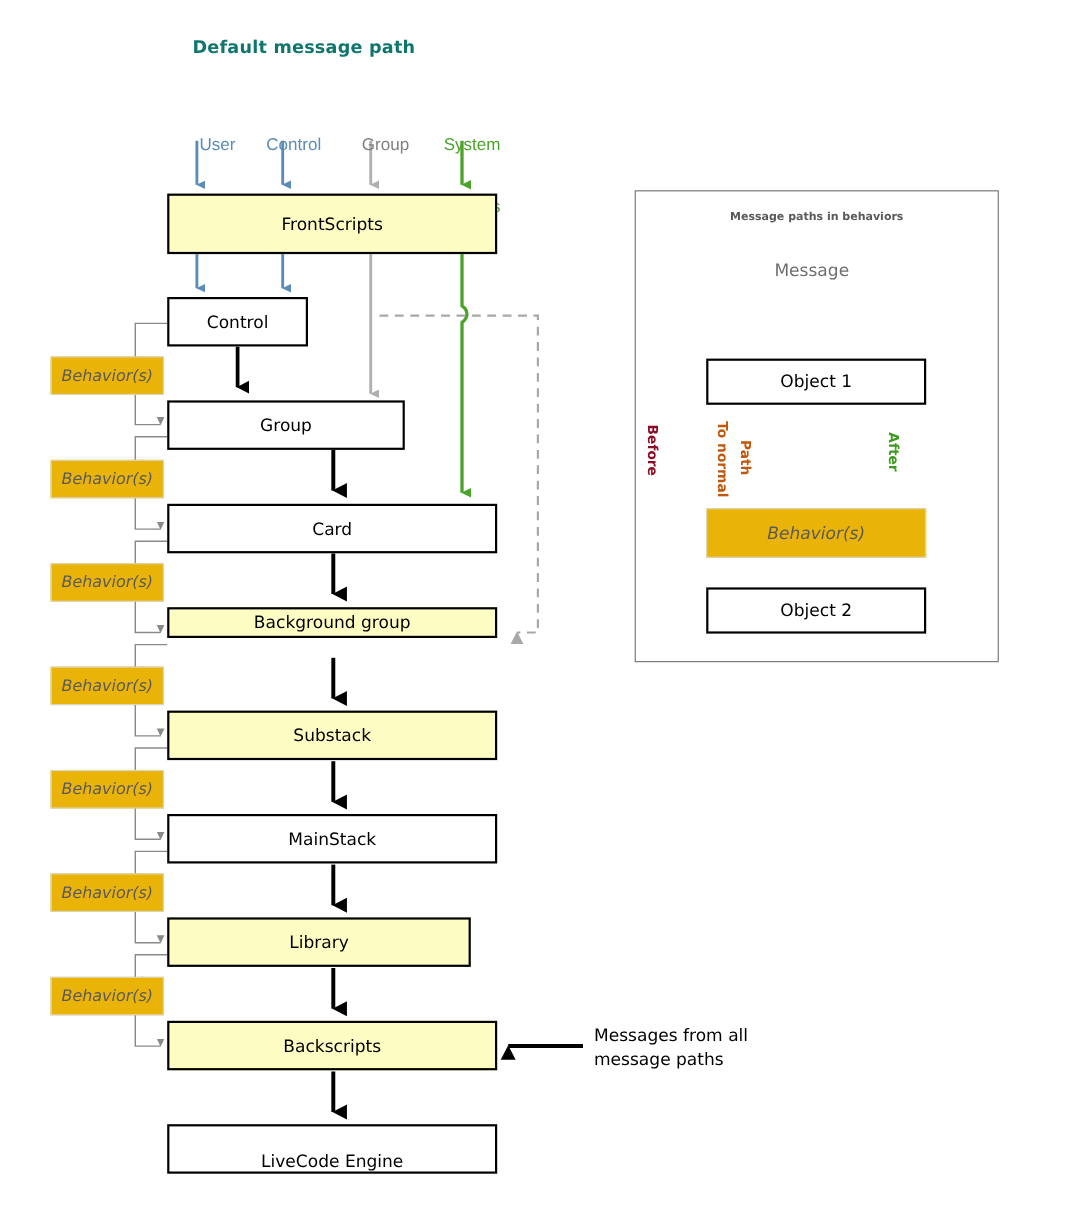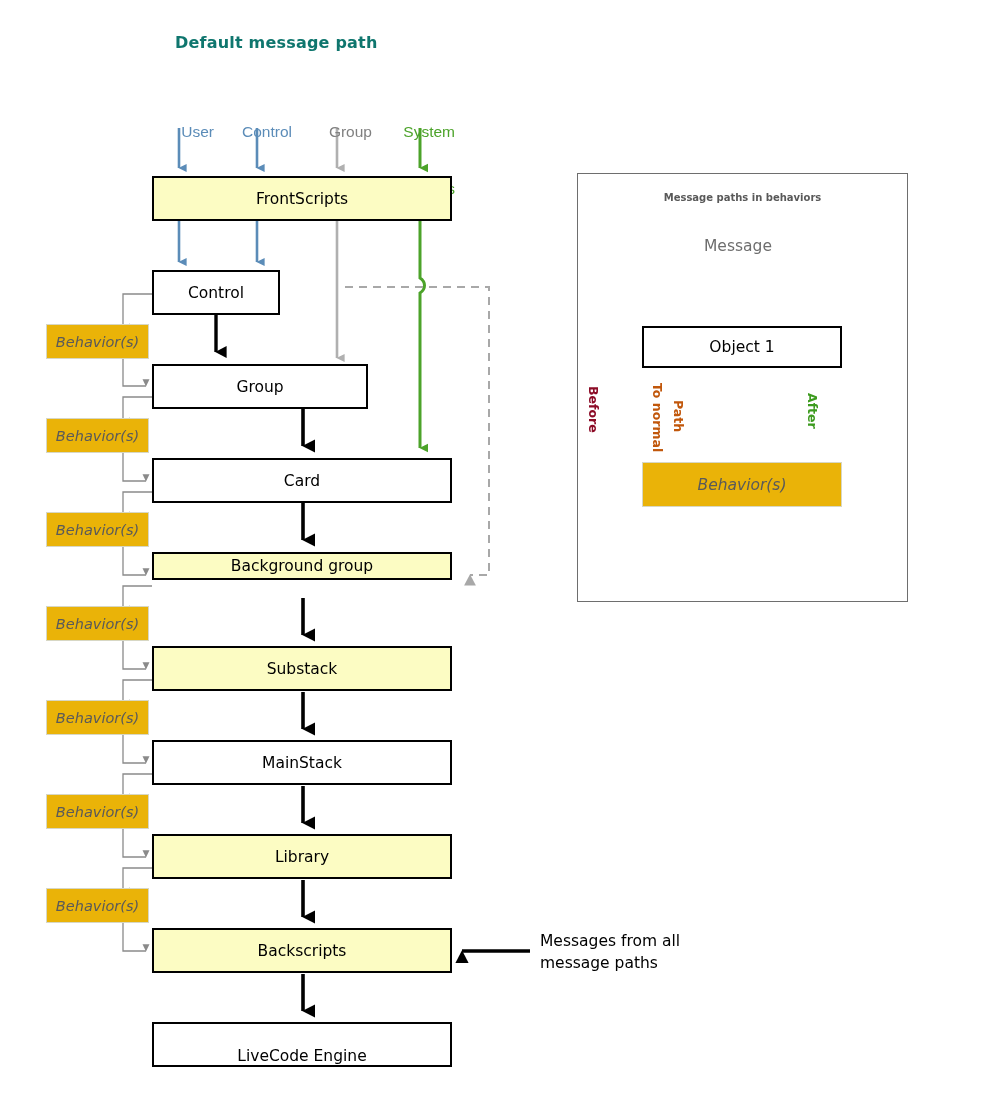--- a/index.html
+++ b/index.html
@@ -184,21 +184,21 @@
   </div>
   <div class="lbl src-label" style="left:302px;top:84px;width:70px;color:#808080;">
     <div>Group</div>
     <div>Events</div>
   </div>
   <div class="lbl src-label" style="left:385px;top:84px;width:70px;color:#4ca32a;">
     <div>System</div>
     <div>Events</div>
   </div>
 
-  <div class="nodebox yellow" style="left:152px;top:176px;width:300px;height:45px;">
+  <div class="nodebox yellow" style="left:152px;top:176px;width:300px;height:55px;">
     <span class="boxtext">FrontScripts</span>
   </div>
 
   <div class="nodebox plain" style="left:152px;top:270px;width:128px;height:45px;">
     <span class="boxtext">Control</span>
   </div>
 
   <div class="nodebox plain" style="left:152px;top:364px;width:216px;height:45px;">
     <span class="boxtext">Group</span>
   </div>
@@ -212,21 +212,21 @@
   </div>
 
   <div class="nodebox yellow" style="left:152px;top:646px;width:300px;height:45px;">
     <span class="boxtext">Substack</span>
   </div>
 
   <div class="nodebox plain" style="left:152px;top:740px;width:300px;height:45px;">
     <span class="boxtext">MainStack</span>
   </div>
 
-  <div class="nodebox yellow" style="left:152px;top:834px;width:300px;height:45px;">
+  <div class="nodebox yellow" style="left:152px;top:834px;width:276px;height:45px;">
     <span class="boxtext">Library</span>
   </div>
 
   <div class="nodebox yellow" style="left:152px;top:928px;width:300px;height:45px;">
     <span class="boxtext">Backscripts</span>
   </div>
 
   <div class="nodebox plain" style="left:152px;top:1022px;width:300px;height:45px;align-items:flex-end;">
     <span class="boxtext">LiveCode Engine</span>
   </div>
@@ -264,20 +264,23 @@
   <div class="lbl msg-label" style="left:704px;top:237px;">Message</div>
 
   <div class="nodebox plain" style="left:642px;top:326px;width:200px;height:42px;">
     <span class="boxtext">Object 1</span>
   </div>
 
   <div class="nodebox beh" style="left:642px;top:462px;width:200px;height:45px;">
     <span class="behtext" style="font-size:15.5px;">Behavior(s)</span>
   </div>
 
+  <div class="nodebox plain" style="left:642px;top:534px;width:200px;height:42px;">
+    <span class="boxtext">Object 2</span>
+  </div>
 
   <div class="lbl vlabel" style="left:601px;top:386px;color:#8c0b26;
               transform:rotate(90deg);">Before</div>
 
   <div class="lbl vlabel" style="left:665px;top:383px;color:#c1570b;
               transform:rotate(90deg);">To normal</div>
 
   <div class="lbl vlabel" style="left:686px;top:400px;color:#c1570b;
               transform:rotate(90deg);">Path</div>
 

